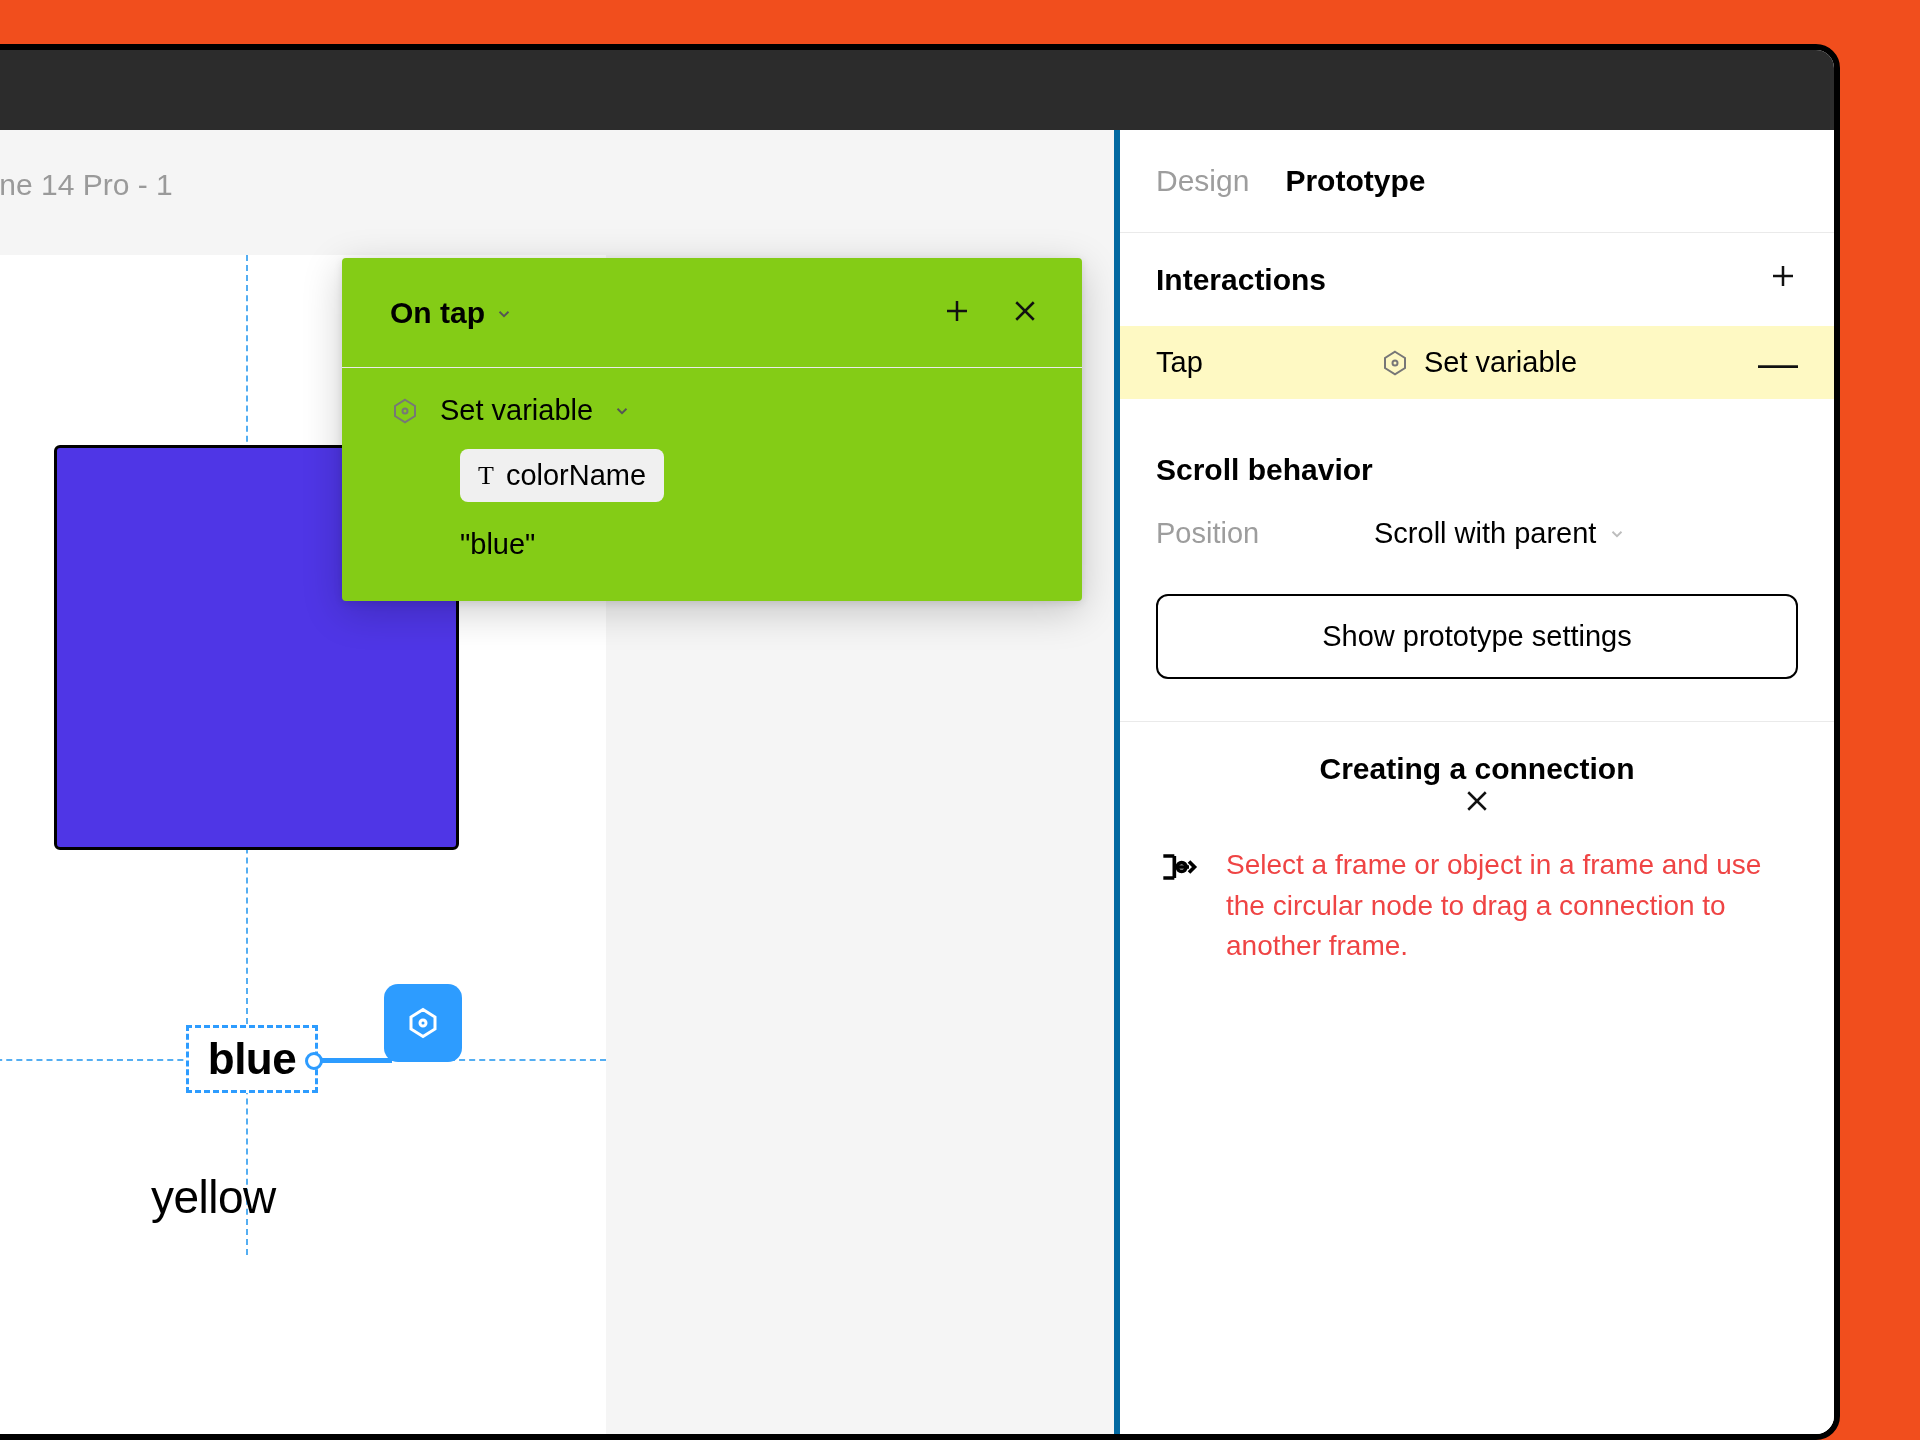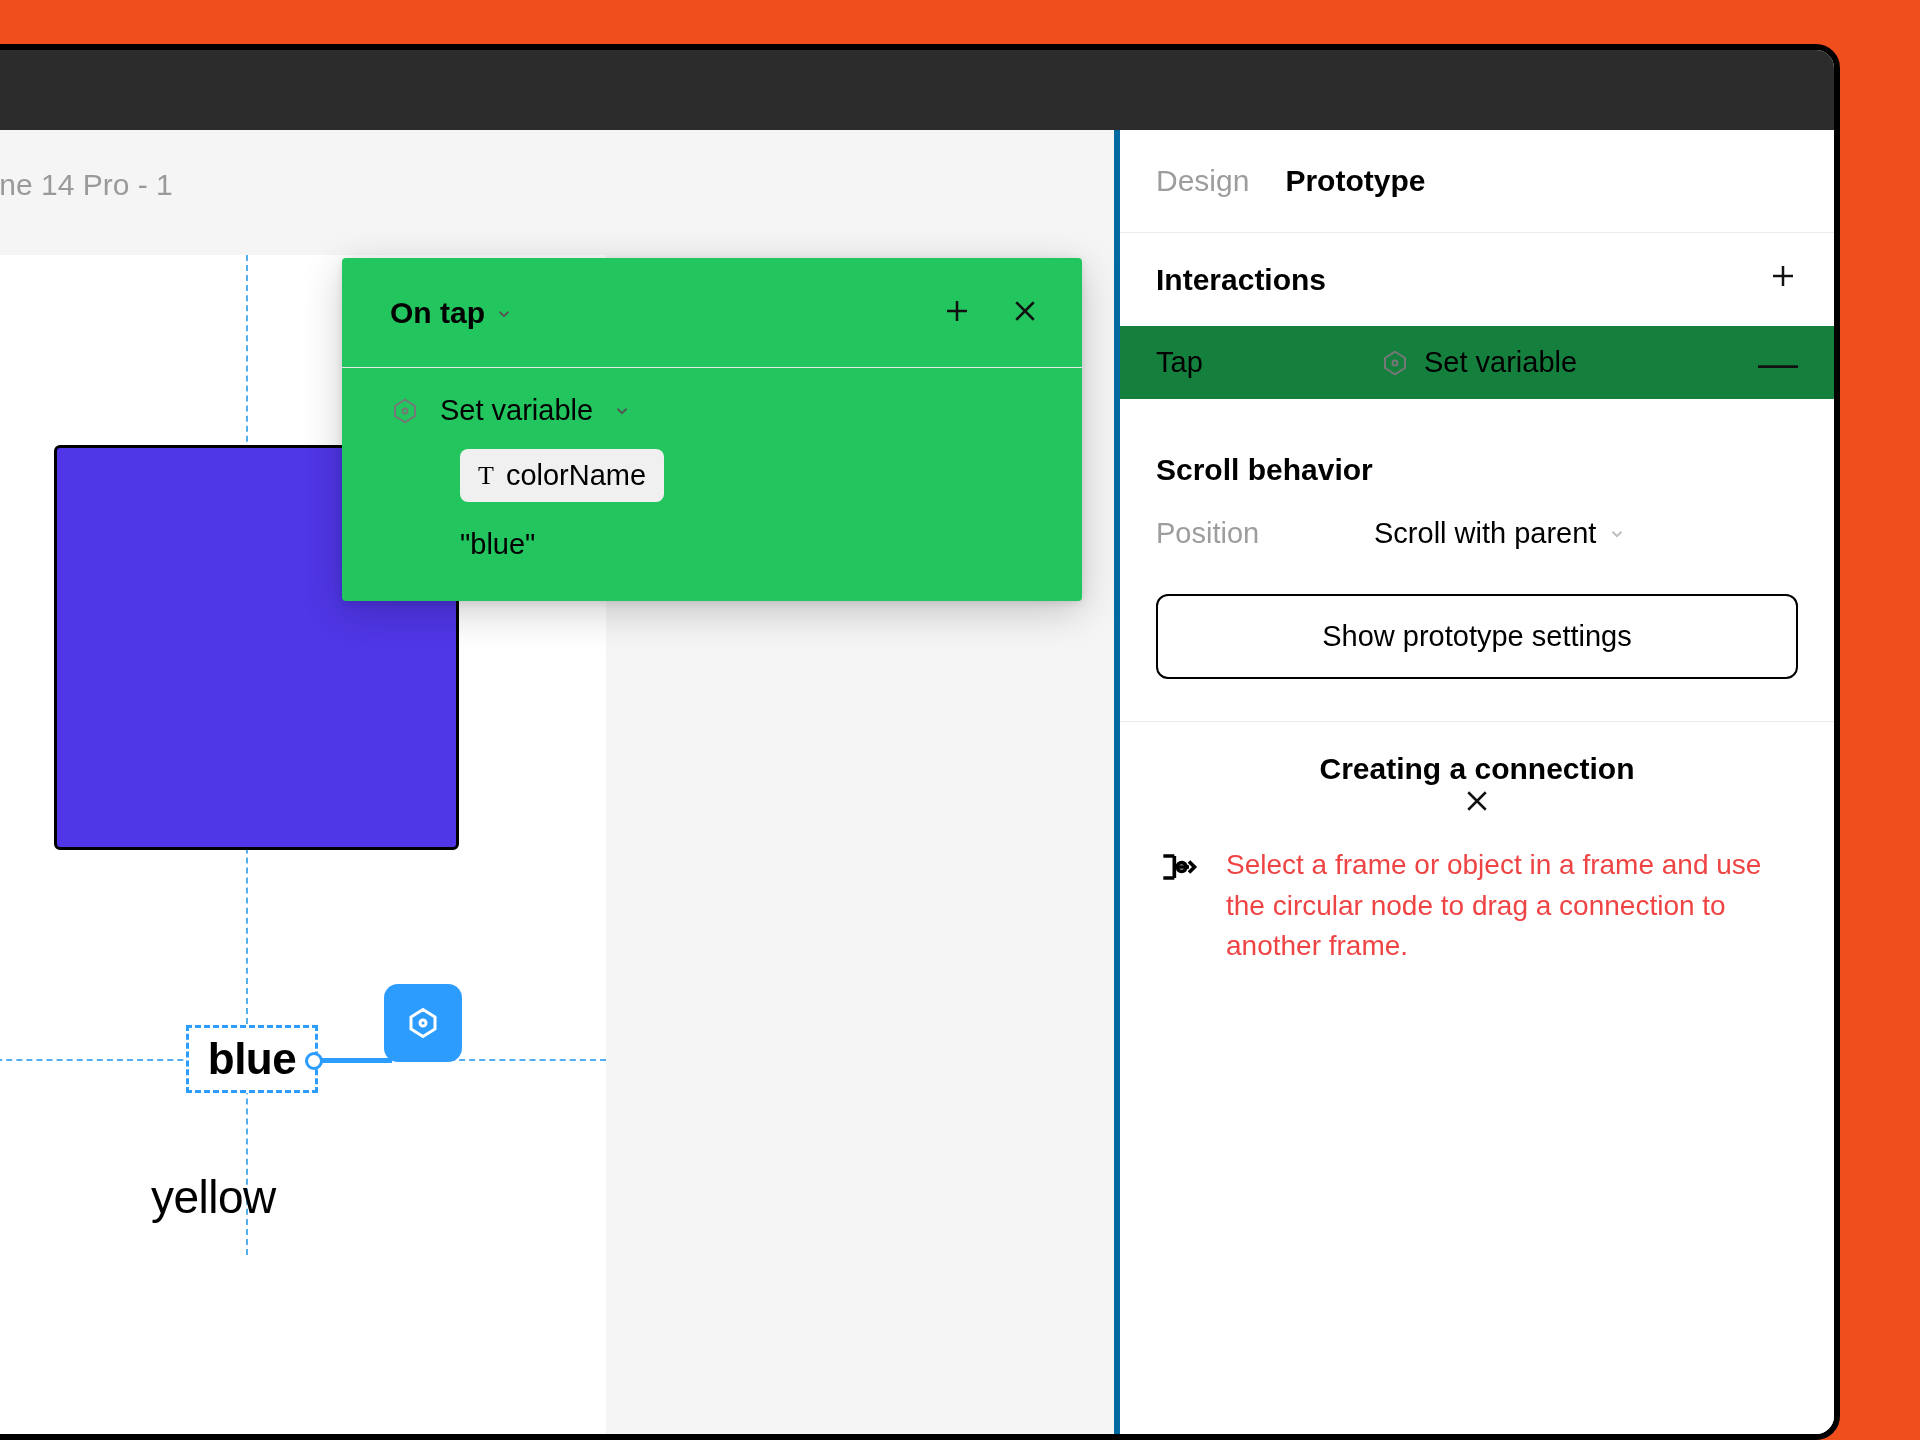--- a/index.html
+++ b/index.html
@@ -121,21 +121,21 @@
     font-size:46px;
     color:#000;
     letter-spacing:-0.5px;
   }
 
   
   .popover {
     position:absolute;
     left:376px; top:128px;
     width:740px;
-    background:#22c55e;
+    background:#84cc16;
     border-radius:4px;
     box-shadow: 0 10px 40px rgba(0,0,0,0.20), 0 2px 8px rgba(0,0,0,0.10);
     z-index: 50;
   }
   .pop-head {
     height:110px;
     display:flex;
     align-items:center;
     padding: 0 32px 0 48px;
     border-bottom:1px solid #eaeaea;
@@ -186,21 +186,21 @@
   .tab { color:#9d9d9d; font-weight:500; cursor:pointer; }
   .tab.active { color:#000; font-weight:700; }
 
   .section-head {
     display:flex; align-items:center; justify-content:space-between;
     padding: 28px 36px;
     font-size:30px; font-weight:700;
   }
   .int-row {
     display:flex; align-items:center;
-    background:#15803d;
+    background:#fef9c3;
     padding: 20px 36px;
     gap:14px;
     font-size:29px;
   }
   .int-row .col1 { width:210px; }
   .int-row .hex-sm svg { width:30px;height:30px; stroke:#777; fill:none; stroke-width:1.6; }
   .int-row .grow { flex:1; }
   .int-row .minus { font-size:40px; line-height:0; color:#111; font-weight:300; }
 
   .kv {

